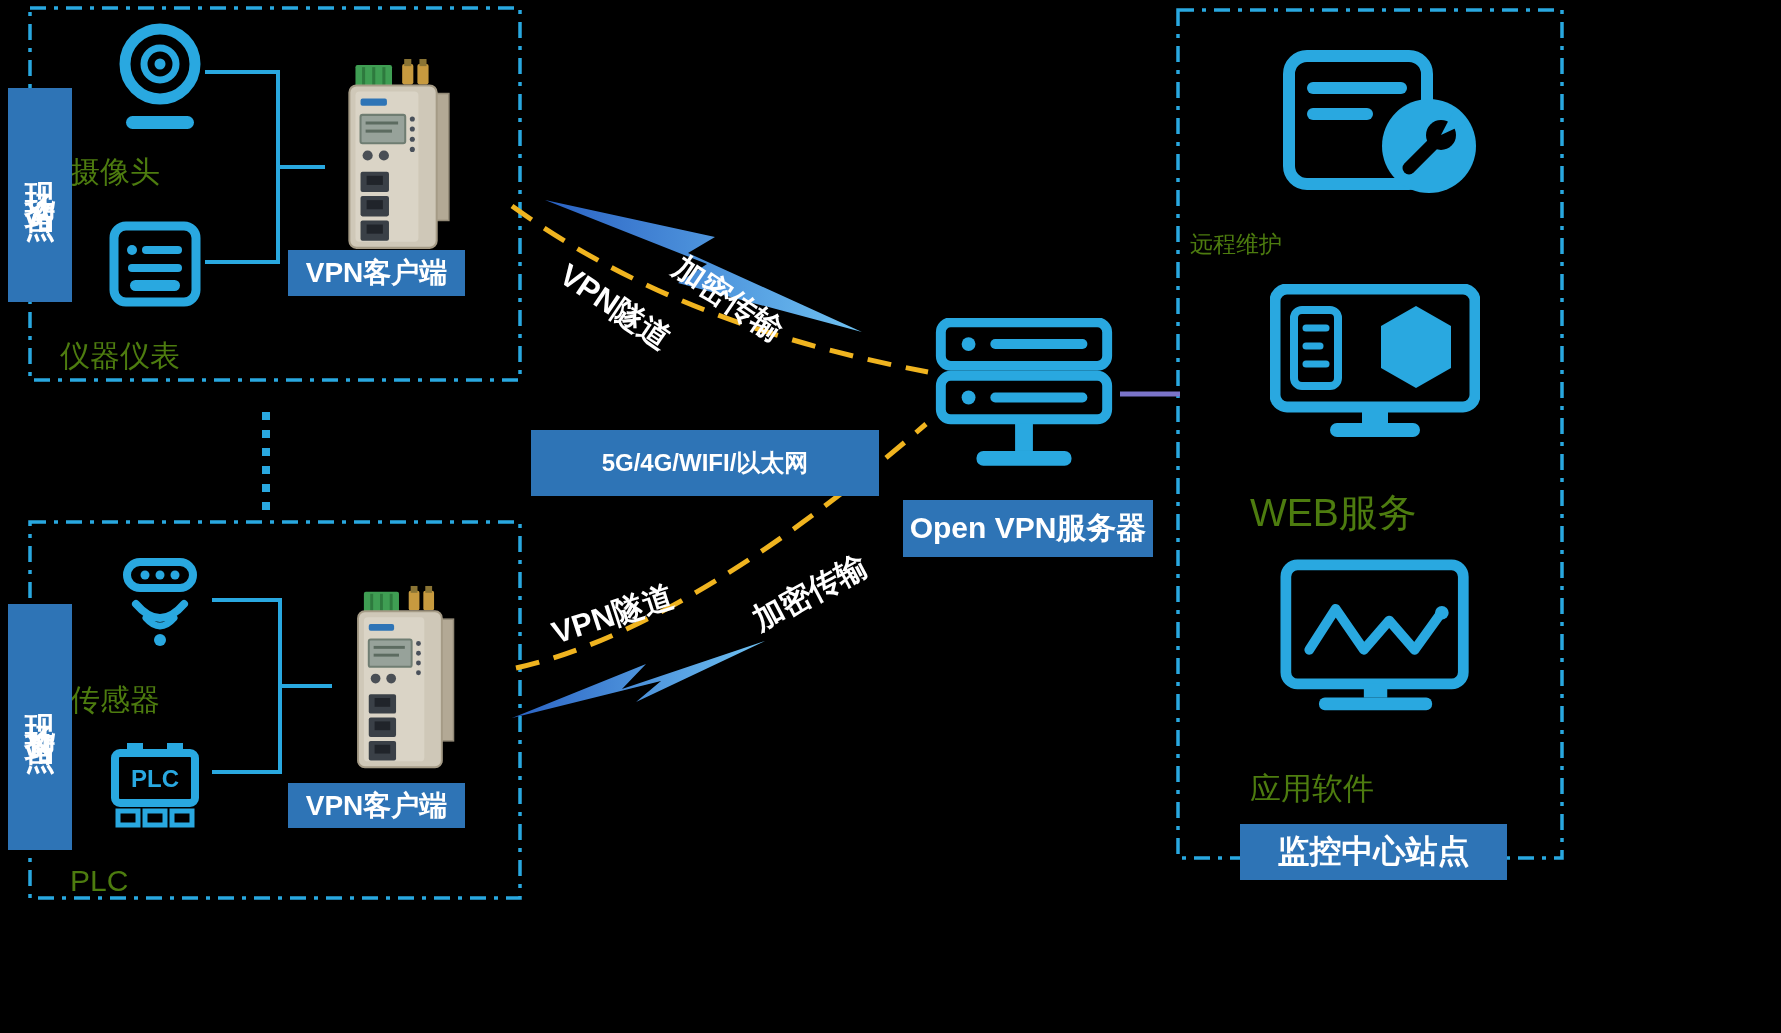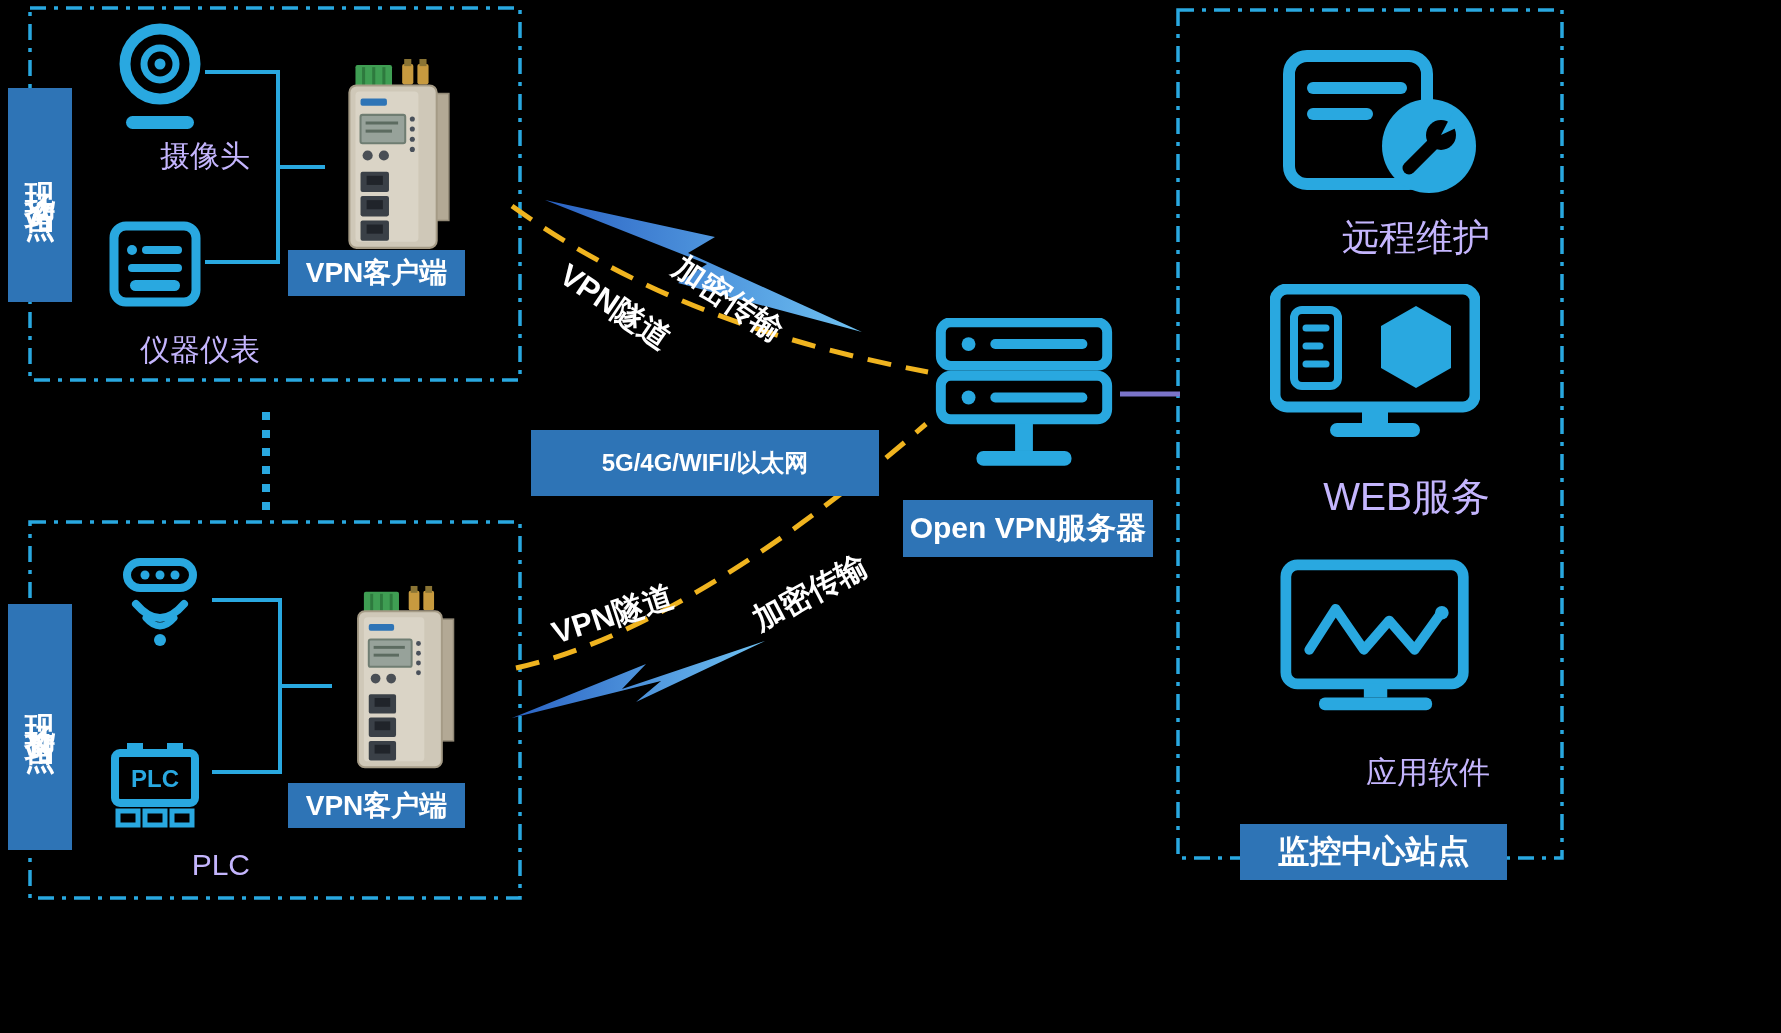--- a/index.html
+++ b/index.html
@@ -3,21 +3,21 @@
 <meta charset="utf-8">
 <style>
   html,body{margin:0;padding:0;background:#000;}
   .canvas{position:relative;width:1781px;height:1033px;background:#000;overflow:hidden;
           font-family:"Liberation Sans",sans-serif;}
   .abs{position:absolute;}
   .blue-box{background:#2e74b6;color:#fff;font-weight:bold;display:flex;
             align-items:center;justify-content:center;}
   .v-label{writing-mode:vertical-rl;text-orientation:upright;letter-spacing:9px;
            font-size:30px;line-height:1;padding-top:6px;}
-  .dev-label{color:#c4b5fd;font-size:30px;text-align:right;}
+  .dev-label{color:#4d7c0f;font-size:30px;text-align:left;margin-top:16px;}
   .rot-label{color:#fff;font-weight:bold;font-size:31px;white-space:nowrap;}
   .z1{z-index:1;} .z2{z-index:2;} .z3{z-index:3;}
 </style>
 </head>
 <body>
 
 <div class="canvas">
 
   <svg class="abs z1" style="left:0;top:0" width="1781" height="1033" viewBox="0 0 1781 1033">
     <defs>
@@ -58,21 +58,21 @@
   </svg>
   <div class="abs z2 dev-label" style="left:70px;top:136px;width:180px">摄像头</div>
 
   <svg class="abs z2" style="left:105px;top:218px" width="100" height="100" viewBox="0 0 100 100">
     <rect x="9" y="8" width="82" height="76" rx="12" fill="none" stroke="#29a8e0" stroke-width="9"></rect>
     <circle cx="27" cy="32" r="5" fill="#29a8e0"></circle>
     <line x1="41" y1="32" x2="73" y2="32" stroke="#29a8e0" stroke-width="8" stroke-linecap="round"></line>
     <line x1="27" y1="50" x2="73" y2="50" stroke="#29a8e0" stroke-width="8" stroke-linecap="round"></line>
     <rect x="25" y="62" width="50" height="11" rx="5.5" fill="#29a8e0"></rect>
   </svg>
-  <div class="abs z2 dev-label" style="left:60px;top:330px;width:200px">仪器仪表</div>
+  <div class="abs z2 dev-label" style="left:60px;top:320px;width:200px">仪器仪表</div>
 
   <svg class="abs z2" style="left:325px;top:58px" width="132" height="198" viewBox="0 0 130 195">
     <rect x="100" y="35" width="22" height="125" fill="#b3a995" stroke="#938a77" stroke-width="1.5"></rect>
     <rect x="76" y="6" width="11" height="20" rx="2" fill="#c79a3f"></rect>
     <rect x="91" y="6" width="11" height="20" rx="2" fill="#c79a3f"></rect>
     <rect x="78" y="1" width="7" height="7" fill="#8a7434"></rect>
     <rect x="93" y="1" width="7" height="7" fill="#8a7434"></rect>
     <rect x="30" y="7" width="36" height="22" rx="2" fill="#3f9e53"></rect>
     <line x1="38" y1="9" x2="38" y2="27" stroke="#2e7a3e" stroke-width="3"></line>
     <line x1="48" y1="9" x2="48" y2="27" stroke="#2e7a3e" stroke-width="3"></line>
@@ -102,20 +102,21 @@
 
   <svg class="abs z2" style="left:110px;top:556px" width="100" height="100" viewBox="0 0 100 100">
     <rect x="17" y="6" width="66" height="26" rx="13" fill="none" stroke="#29a8e0" stroke-width="8"></rect>
     <circle cx="35" cy="19" r="4.5" fill="#29a8e0"></circle>
     <circle cx="50" cy="19" r="4.5" fill="#29a8e0"></circle>
     <circle cx="65" cy="19" r="4.5" fill="#29a8e0"></circle>
     <path d="M26,48 Q50,76 74,48" fill="none" stroke="#29a8e0" stroke-width="8" stroke-linecap="round"></path>
     <path d="M36,62 Q50,78 64,62" fill="none" stroke="#29a8e0" stroke-width="7" stroke-linecap="round"></path>
     <circle cx="50" cy="84" r="6" fill="#29a8e0"></circle>
   </svg>
+  <div class="abs z2 dev-label" style="left:70px;top:664px;width:180px">传感器</div>
 
   <svg class="abs z2" style="left:105px;top:735px" width="100" height="100" viewBox="0 0 100 100">
     <rect x="22" y="8" width="16" height="10" fill="#29a8e0"></rect>
     <rect x="62" y="8" width="16" height="10" fill="#29a8e0"></rect>
     <rect x="10" y="18" width="80" height="50" rx="5" fill="none" stroke="#29a8e0" stroke-width="8"></rect>
     <text x="50" y="52" font-size="24" font-weight="bold" fill="#29a8e0" text-anchor="middle">PLC</text>
     <rect x="13" y="76" width="20" height="14" fill="none" stroke="#29a8e0" stroke-width="5"></rect>
     <rect x="40" y="76" width="20" height="14" fill="none" stroke="#29a8e0" stroke-width="5"></rect>
     <rect x="67" y="76" width="20" height="14" fill="none" stroke="#29a8e0" stroke-width="5"></rect>
   </svg>
@@ -173,21 +174,21 @@
 
   <svg class="abs z2" style="left:1283px;top:50px" width="200" height="152" viewBox="0 0 200 152">
     <rect x="6" y="6" width="138" height="128" rx="18" fill="none" stroke="#29a8e0" stroke-width="12"></rect>
     <line x1="30" y1="38" x2="118" y2="38" stroke="#29a8e0" stroke-width="12" stroke-linecap="round"></line>
     <line x1="30" y1="64" x2="84" y2="64" stroke="#29a8e0" stroke-width="12" stroke-linecap="round"></line>
     <circle cx="146" cy="96" r="47" fill="#29a8e0"></circle>
     <line x1="126" y1="118" x2="152" y2="92" stroke="#000" stroke-width="13" stroke-linecap="round"></line>
     <circle cx="158" cy="85" r="15" fill="#000"></circle>
     <polygon points="158,85 172,58 186,72" fill="#29a8e0"></polygon>
   </svg>
-  <div class="abs z2 dev-label" style="left:1250px;top:213px;width:240px;font-size:37px">远程维护</div>
+  <div class="abs z2 dev-label" style="left:1190px;top:213px;width:240px;font-size:23px">远程维护</div>
 
   <svg class="abs z2" style="left:1270px;top:284px" width="210" height="172" viewBox="0 0 210 172">
     <rect x="5" y="5" width="200" height="118" rx="12" fill="none" stroke="#29a8e0" stroke-width="11"></rect>
     <rect x="24" y="26" width="44" height="76" rx="8" fill="none" stroke="#29a8e0" stroke-width="8"></rect>
     <line x1="36" y1="44" x2="56" y2="44" stroke="#29a8e0" stroke-width="7" stroke-linecap="round"></line>
     <line x1="36" y1="62" x2="50" y2="62" stroke="#29a8e0" stroke-width="7" stroke-linecap="round"></line>
     <line x1="36" y1="80" x2="56" y2="80" stroke="#29a8e0" stroke-width="7" stroke-linecap="round"></line>
     <polygon points="146,22 181,42 181,84 146,104 111,84 111,42" fill="#29a8e0"></polygon>
     <rect x="92" y="123" width="26" height="16" fill="#29a8e0"></rect>
     <rect x="60" y="139" width="90" height="14" rx="7" fill="#29a8e0"></rect>

